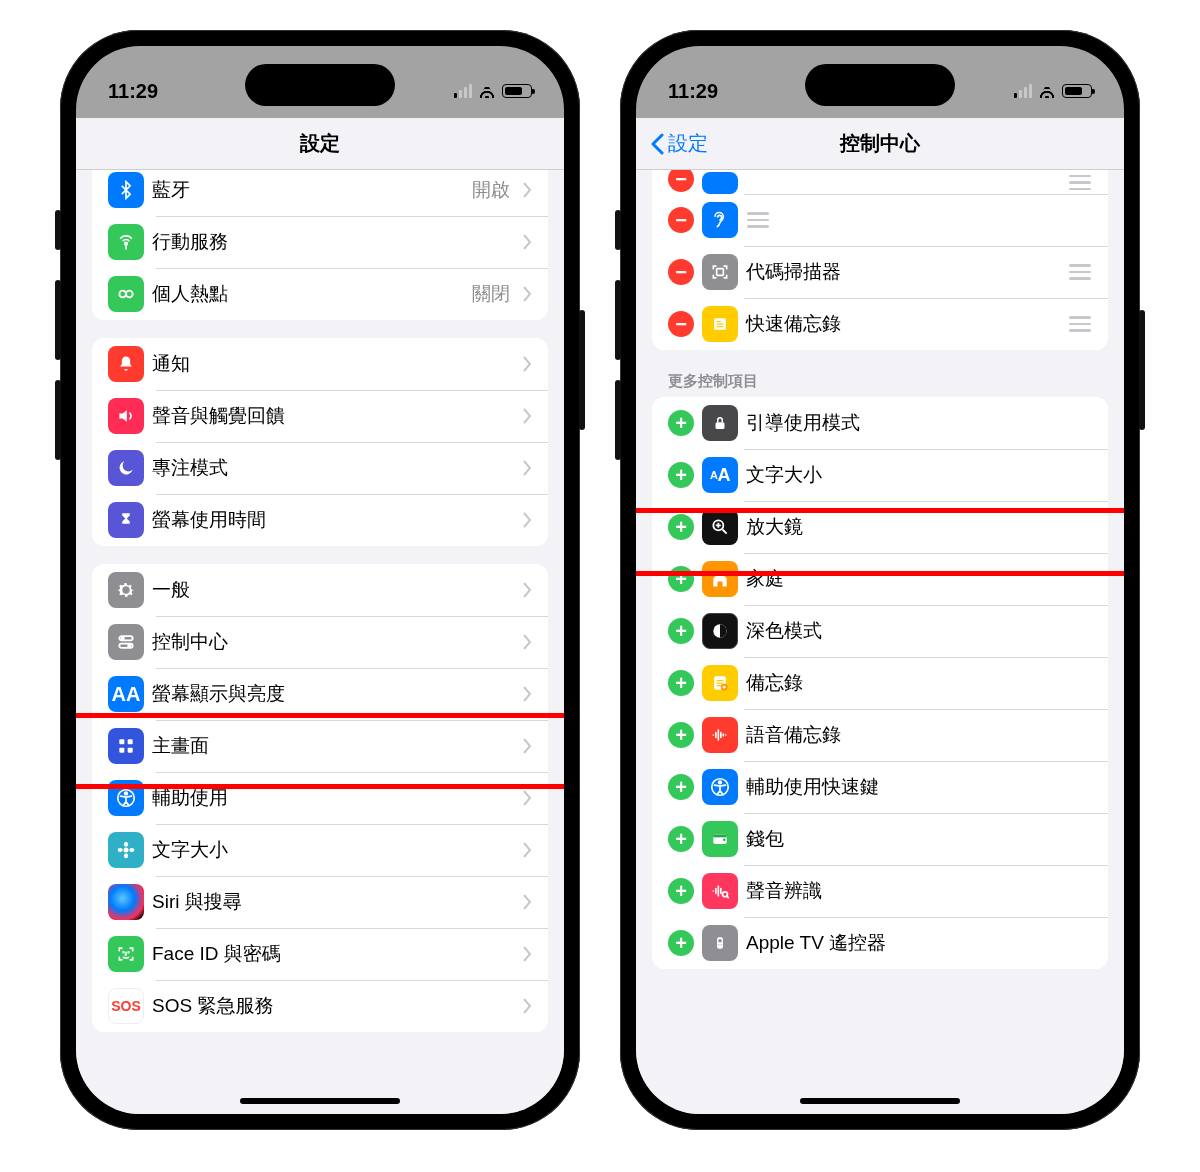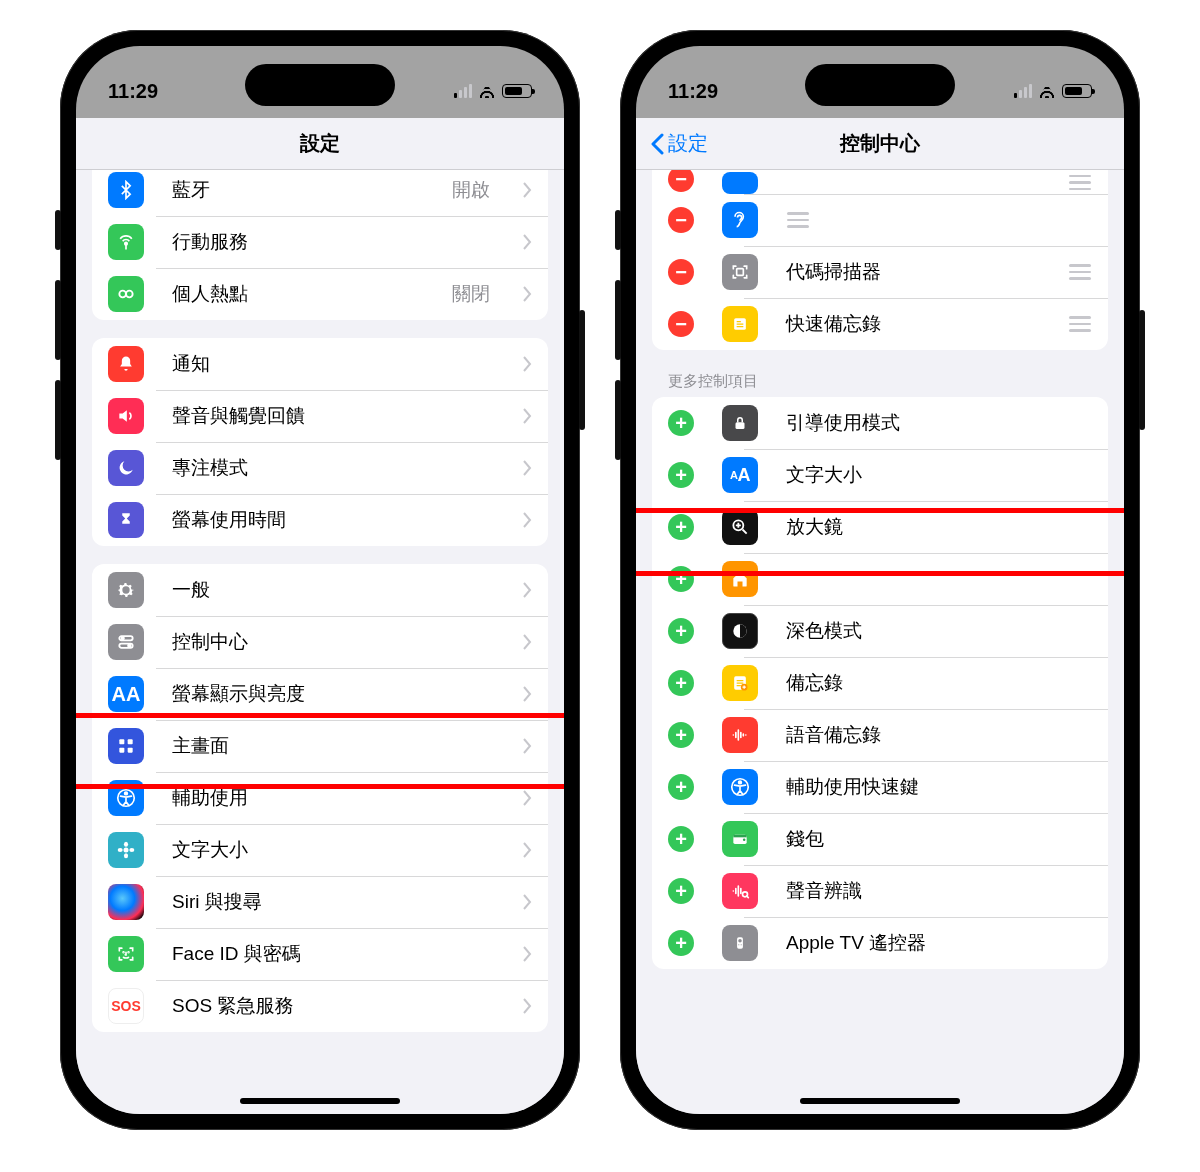--- a/index.html
+++ b/index.html
@@ -148,21 +148,21 @@
     border-radius: 12px;
     margin: 18px 16px;
     overflow:hidden;
   }
   .group.tight-top { margin-top: 0; }
   .row {
     display:flex;
     align-items:center;
     min-height: 52px;
     padding: 7px 16px;
-    gap: 28px;
+    gap: 8px;
     position:relative;
   }
   .row + .row::before {
     content:"";
     position:absolute;
     left: 64px; right:0; top:0;
     height:0.5px;
     background: rgba(60,60,67,0.2);
   }
   .row.indent2 + .row::before,
@@ -194,20 +194,21 @@
     width: 24px;
     display:flex; flex-direction:column; gap:4px;
     align-items:center;
   }
   .grip span {
     display:block; width:22px; height:2.5px; background:#c7c7cc; border-radius:2px;
   }
   .section-header {
     font-size:15px; color:#8e8e93;
     margin: 22px 32px 6px;
+    font-weight: bold;
   }
 
   .highlight {
     position:absolute;
     border: 5px solid #ff0000;
     pointer-events:none;
     z-index: 50;
   }
   .home-indicator {
     position:absolute;
@@ -647,20 +648,21 @@
           </div>
           <span class="label">放大鏡</span>
         </div>
         <div class="row indent2">
           <div class="action-circle ac-add">+</div>
           <div class="icon-app icon-homekit">
             <svg viewBox="0 0 24 24" width="20" height="20" fill="#fff">
                 <path d="M4 11l8-7 8 7v9a1 1 0 0 1-1 1h-4v-6h-6v6H5a1 1 0 0 1-1-1z"></path>
               </svg>
           </div>
+          <span class="label">家庭</span>
         </div>
         <div class="row indent2">
           <div class="action-circle ac-add">+</div>
           <div class="icon-app icon-dark">
             <svg viewBox="0 0 24 24" width="20" height="20">
                 <circle cx="12" cy="12" r="8" fill="#fff"></circle>
                 <path d="M12 4a8 8 0 0 1 0 16z" fill="#111"></path>
               </svg>
           </div>
           <span class="label">深色模式</span>

